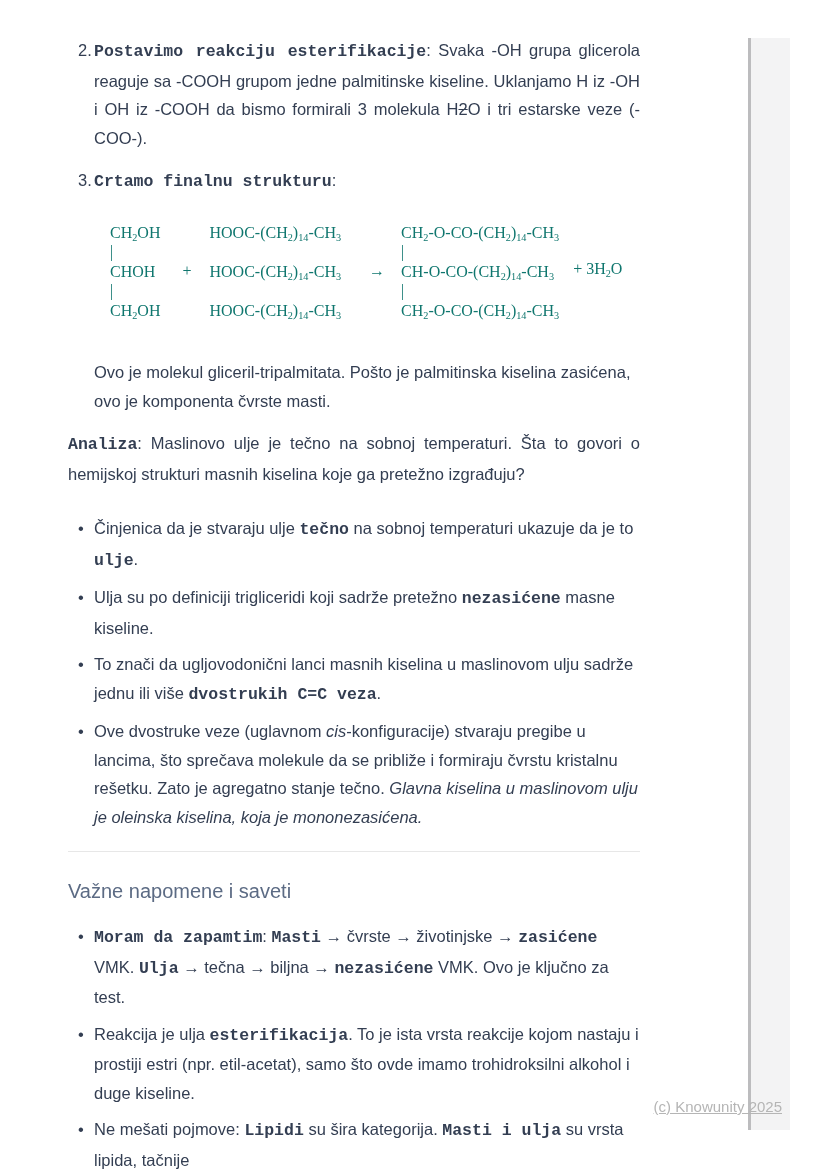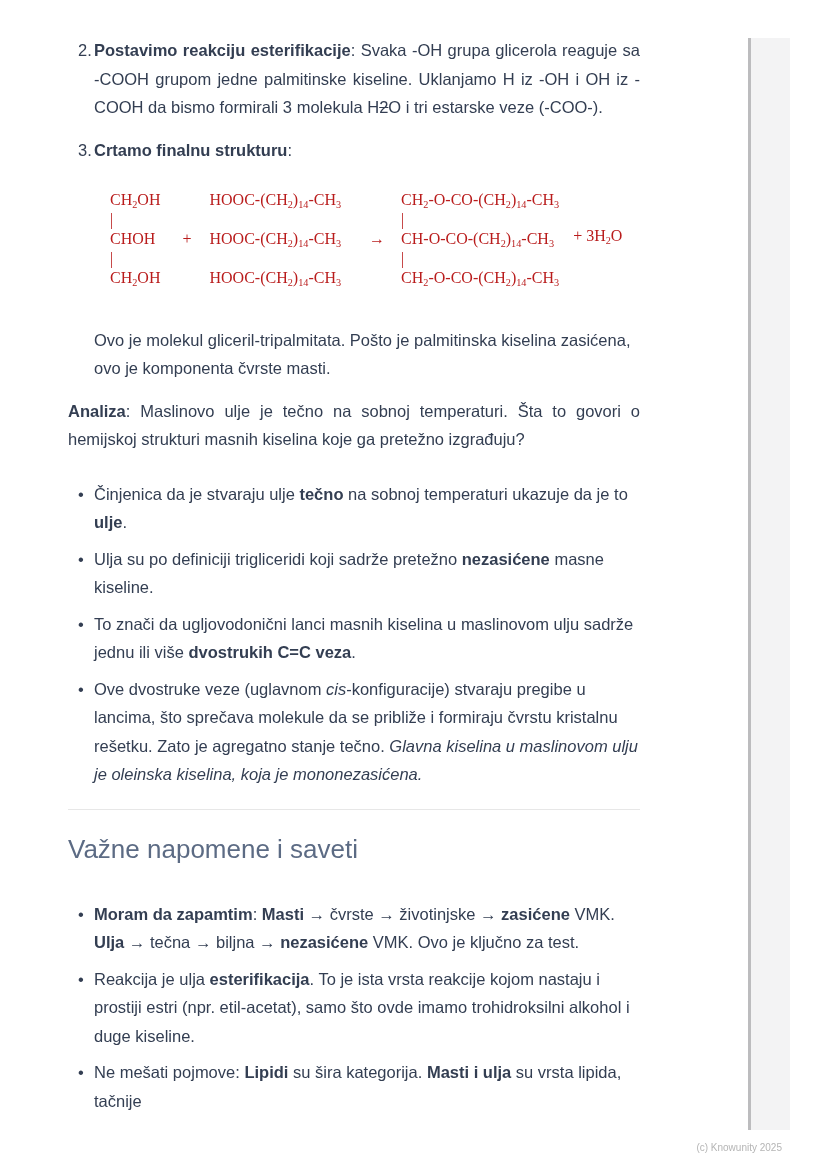--- a/index.html
+++ b/index.html
@@ -2,21 +2,21 @@
 <html lang="sr"><head>
 <meta charset="utf-8">
 <style>
   html,body{margin:0;padding:0;}
   body{
     width:828px;height:1171px;position:relative;overflow:hidden;
     background:#ffffff;
     font-family:"Liberation Sans","DejaVu Sans",sans-serif;
     color:#333e52;
   }
-  .b{font-weight:bold;}
+  .b{font-weight:bold;font-family:Liberation Mono, monospace;}
   .i{font-style:italic;}
   .sub{font-size:0.64em;vertical-align:-0.28em;}
   .strike{text-decoration:line-through;}
 
   .content{
     position:absolute;left:68px;top:36px;width:572px;
     font-size:16.5px;line-height:28.5px;
   }
   .just{text-align:justify;}
 
@@ -24,21 +24,21 @@
   .oli{display:flex;margin:0 0 14px 0;}
   .oli .num{flex:0 0 26px;box-sizing:border-box;padding-left:10px;}
   .oli .li-body{flex:1;min-width:0;}
   .oli p{margin:0;}
 
   
   .formula{
     display:flex;align-items:stretch;
     margin:26px 0 38px 16px;
     font-family:"Liberation Serif","DejaVu Serif",serif;
-    font-size:16px;color:#b91c1c;
+    font-size:16px;color:#0f766e;
   }
   .f-col{display:flex;flex-direction:column;}
   .f-line{height:19.5px;line-height:19.5px;white-space:nowrap;}
   .f-op{display:flex;align-items:center;white-space:nowrap;}
   .f-col.glycerol{margin-right:22px;}
   .f-op.plus{margin-right:18px;}
   .f-col.acids{margin-right:28px;}
   .f-op.arrow{margin-right:16px;}
   .f-col.esters{margin-right:14px;}
 
@@ -50,33 +50,33 @@
 
   
   .ulist{margin:0;}
   .uli{display:flex;margin:0 0 8px 0;}
   .uli .dot{flex:0 0 26px;box-sizing:border-box;padding-left:10px;}
   .uli p{margin:0;flex:1;min-width:0;}
 
   .divider{border:none;border-top:1px solid #e7e7e7;margin:20px 0 0 0;}
 
   .h2{
-    font-size:26px;line-height:34px;font-weight:normal;color:#5c6b84;
-    margin:22px 0 34px 0;
+    font-size:20px;line-height:34px;font-weight:normal;color:#5c6b84;
+    margin:22px 0 14px 0;
   }
 
   
   .page-edge{
     position:absolute;left:748px;top:38px;width:42px;height:1092px;
     background:#f3f3f4;border-left:3px solid #bcbcbe;box-sizing:border-box;
     z-index:1;
   }
   .footer{
-    position:absolute;top:1141px;right:46px;z-index:5;
-    font-size:10px;color:#b5b5b5;line-height:14px;
+    position:absolute;top:1100px;right:46px;z-index:5;
+    font-size:15px;color:#b5b5b5;line-height:14px;text-decoration:underline;
   }
 </style>
 </head>
 <body>
 
 <div class="content">
 
   <div>
     <div class="oli">
       <span class="num">2.</span>

